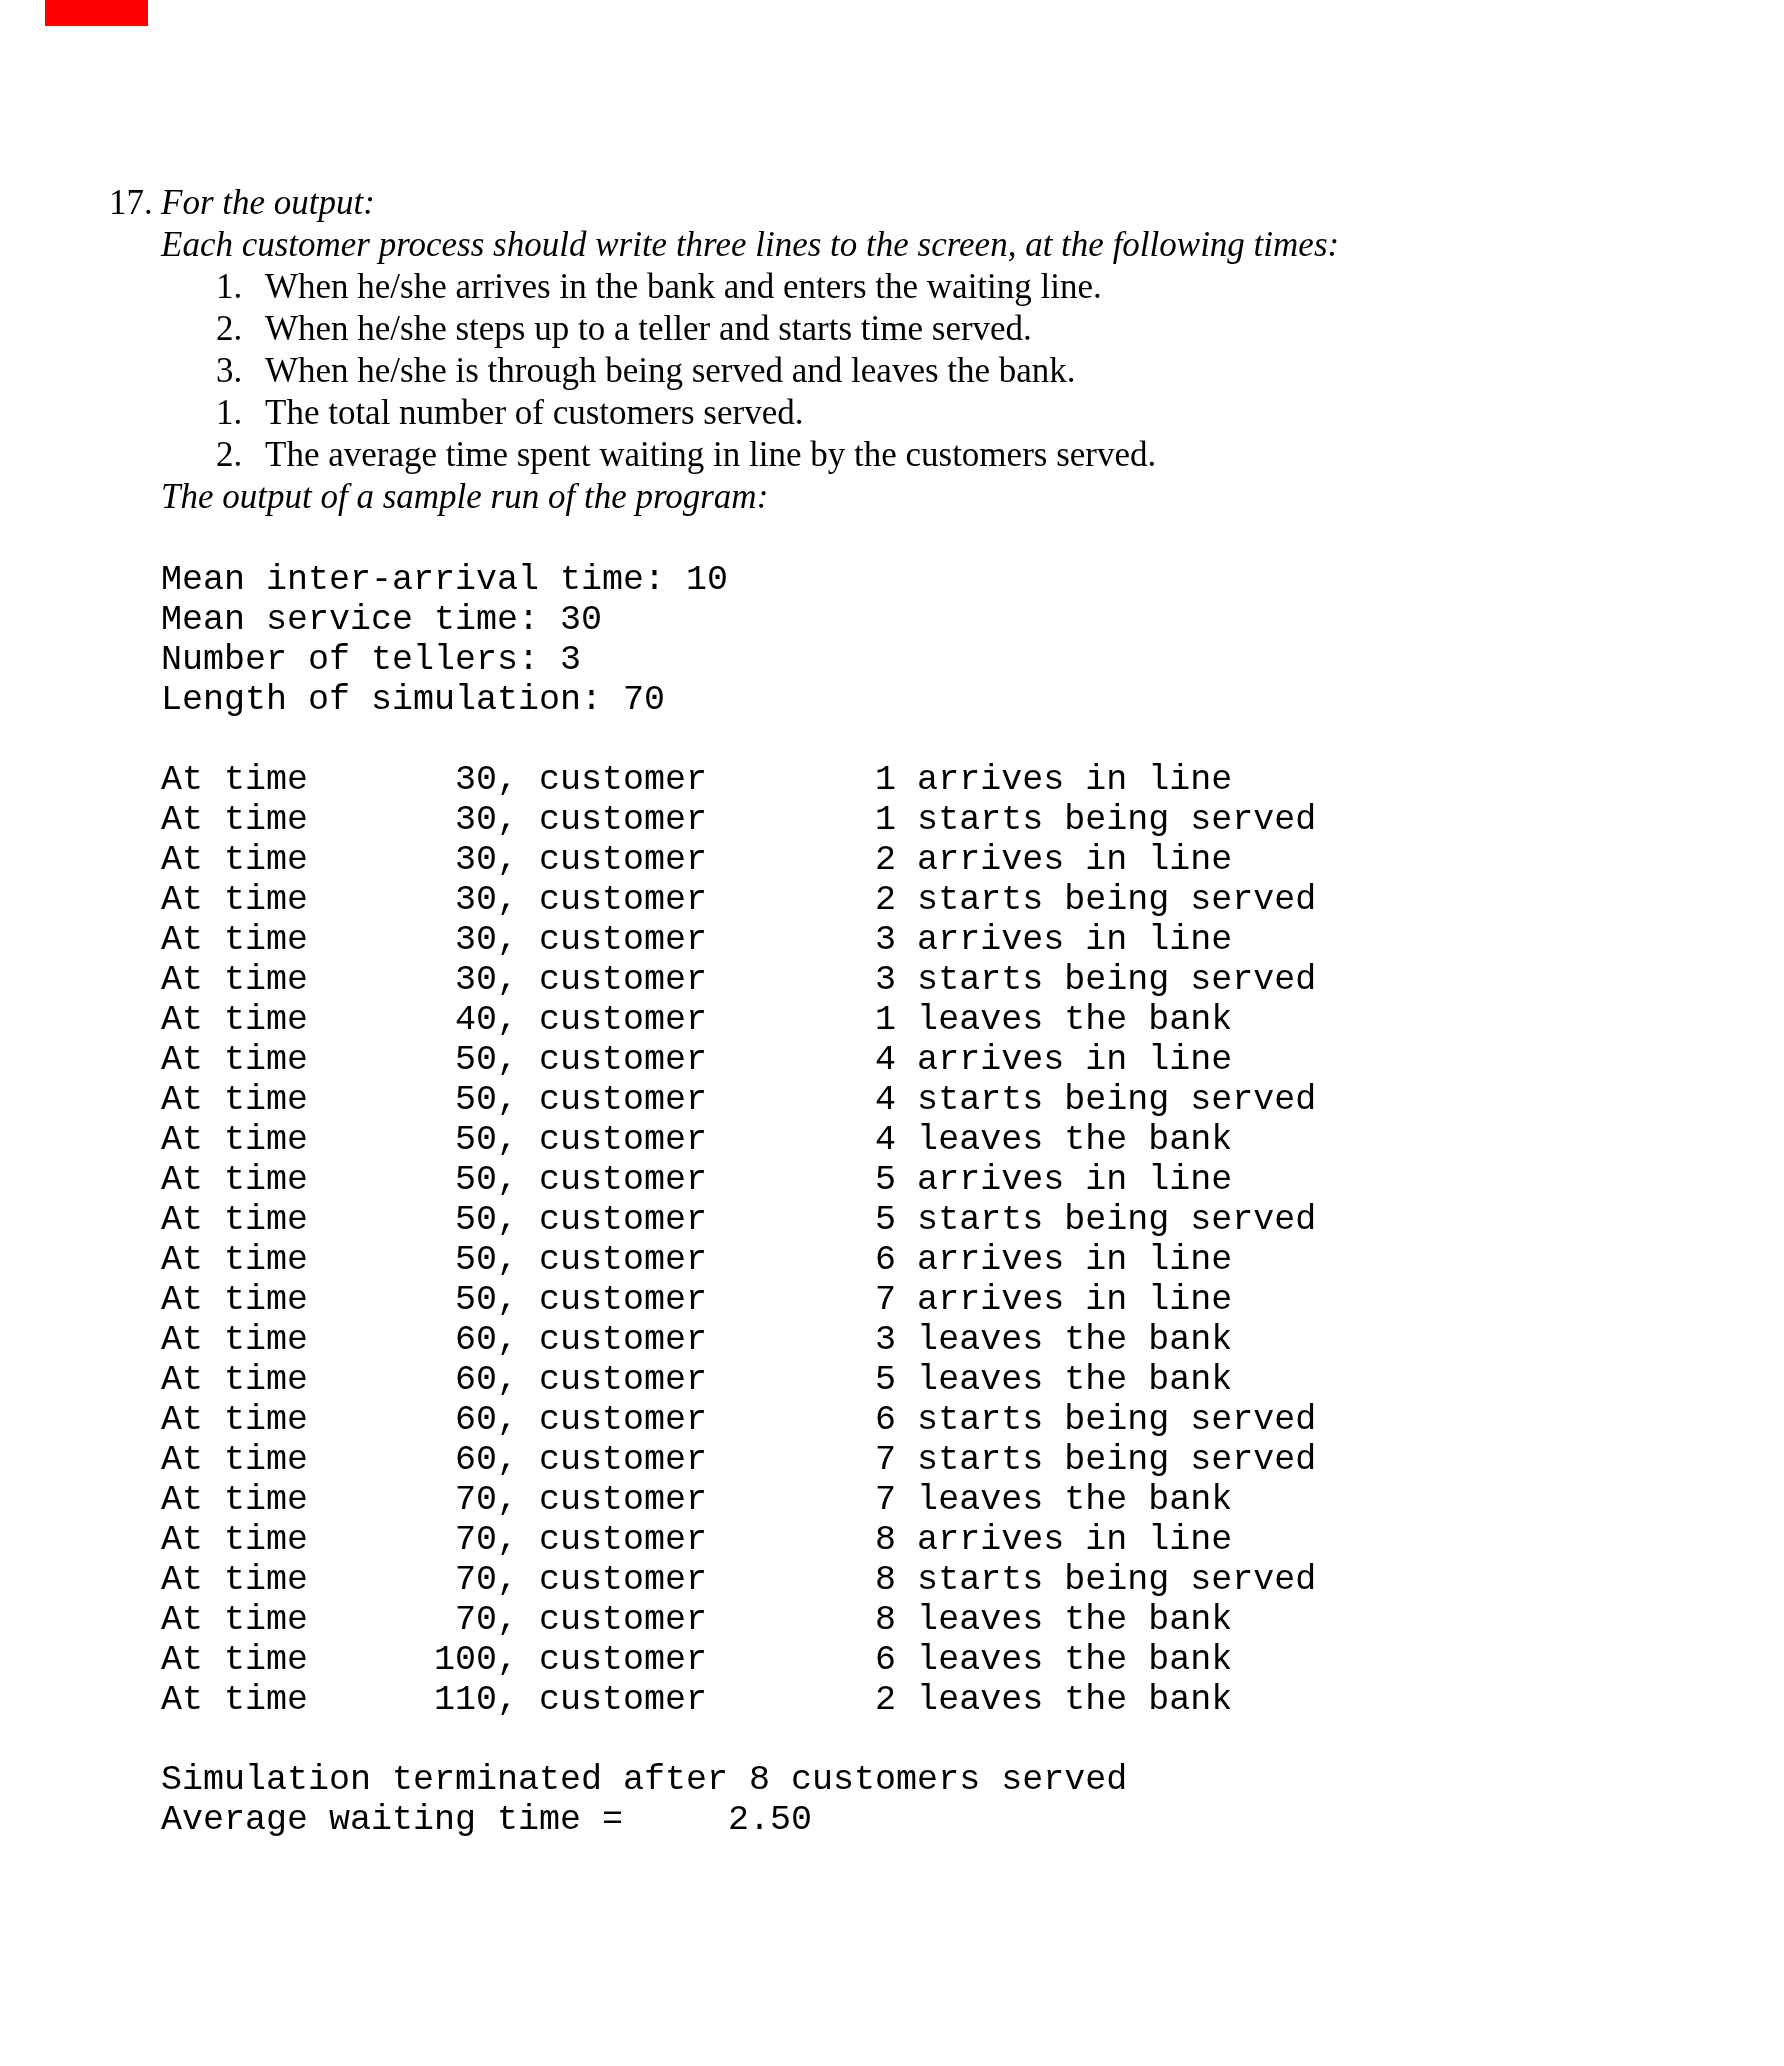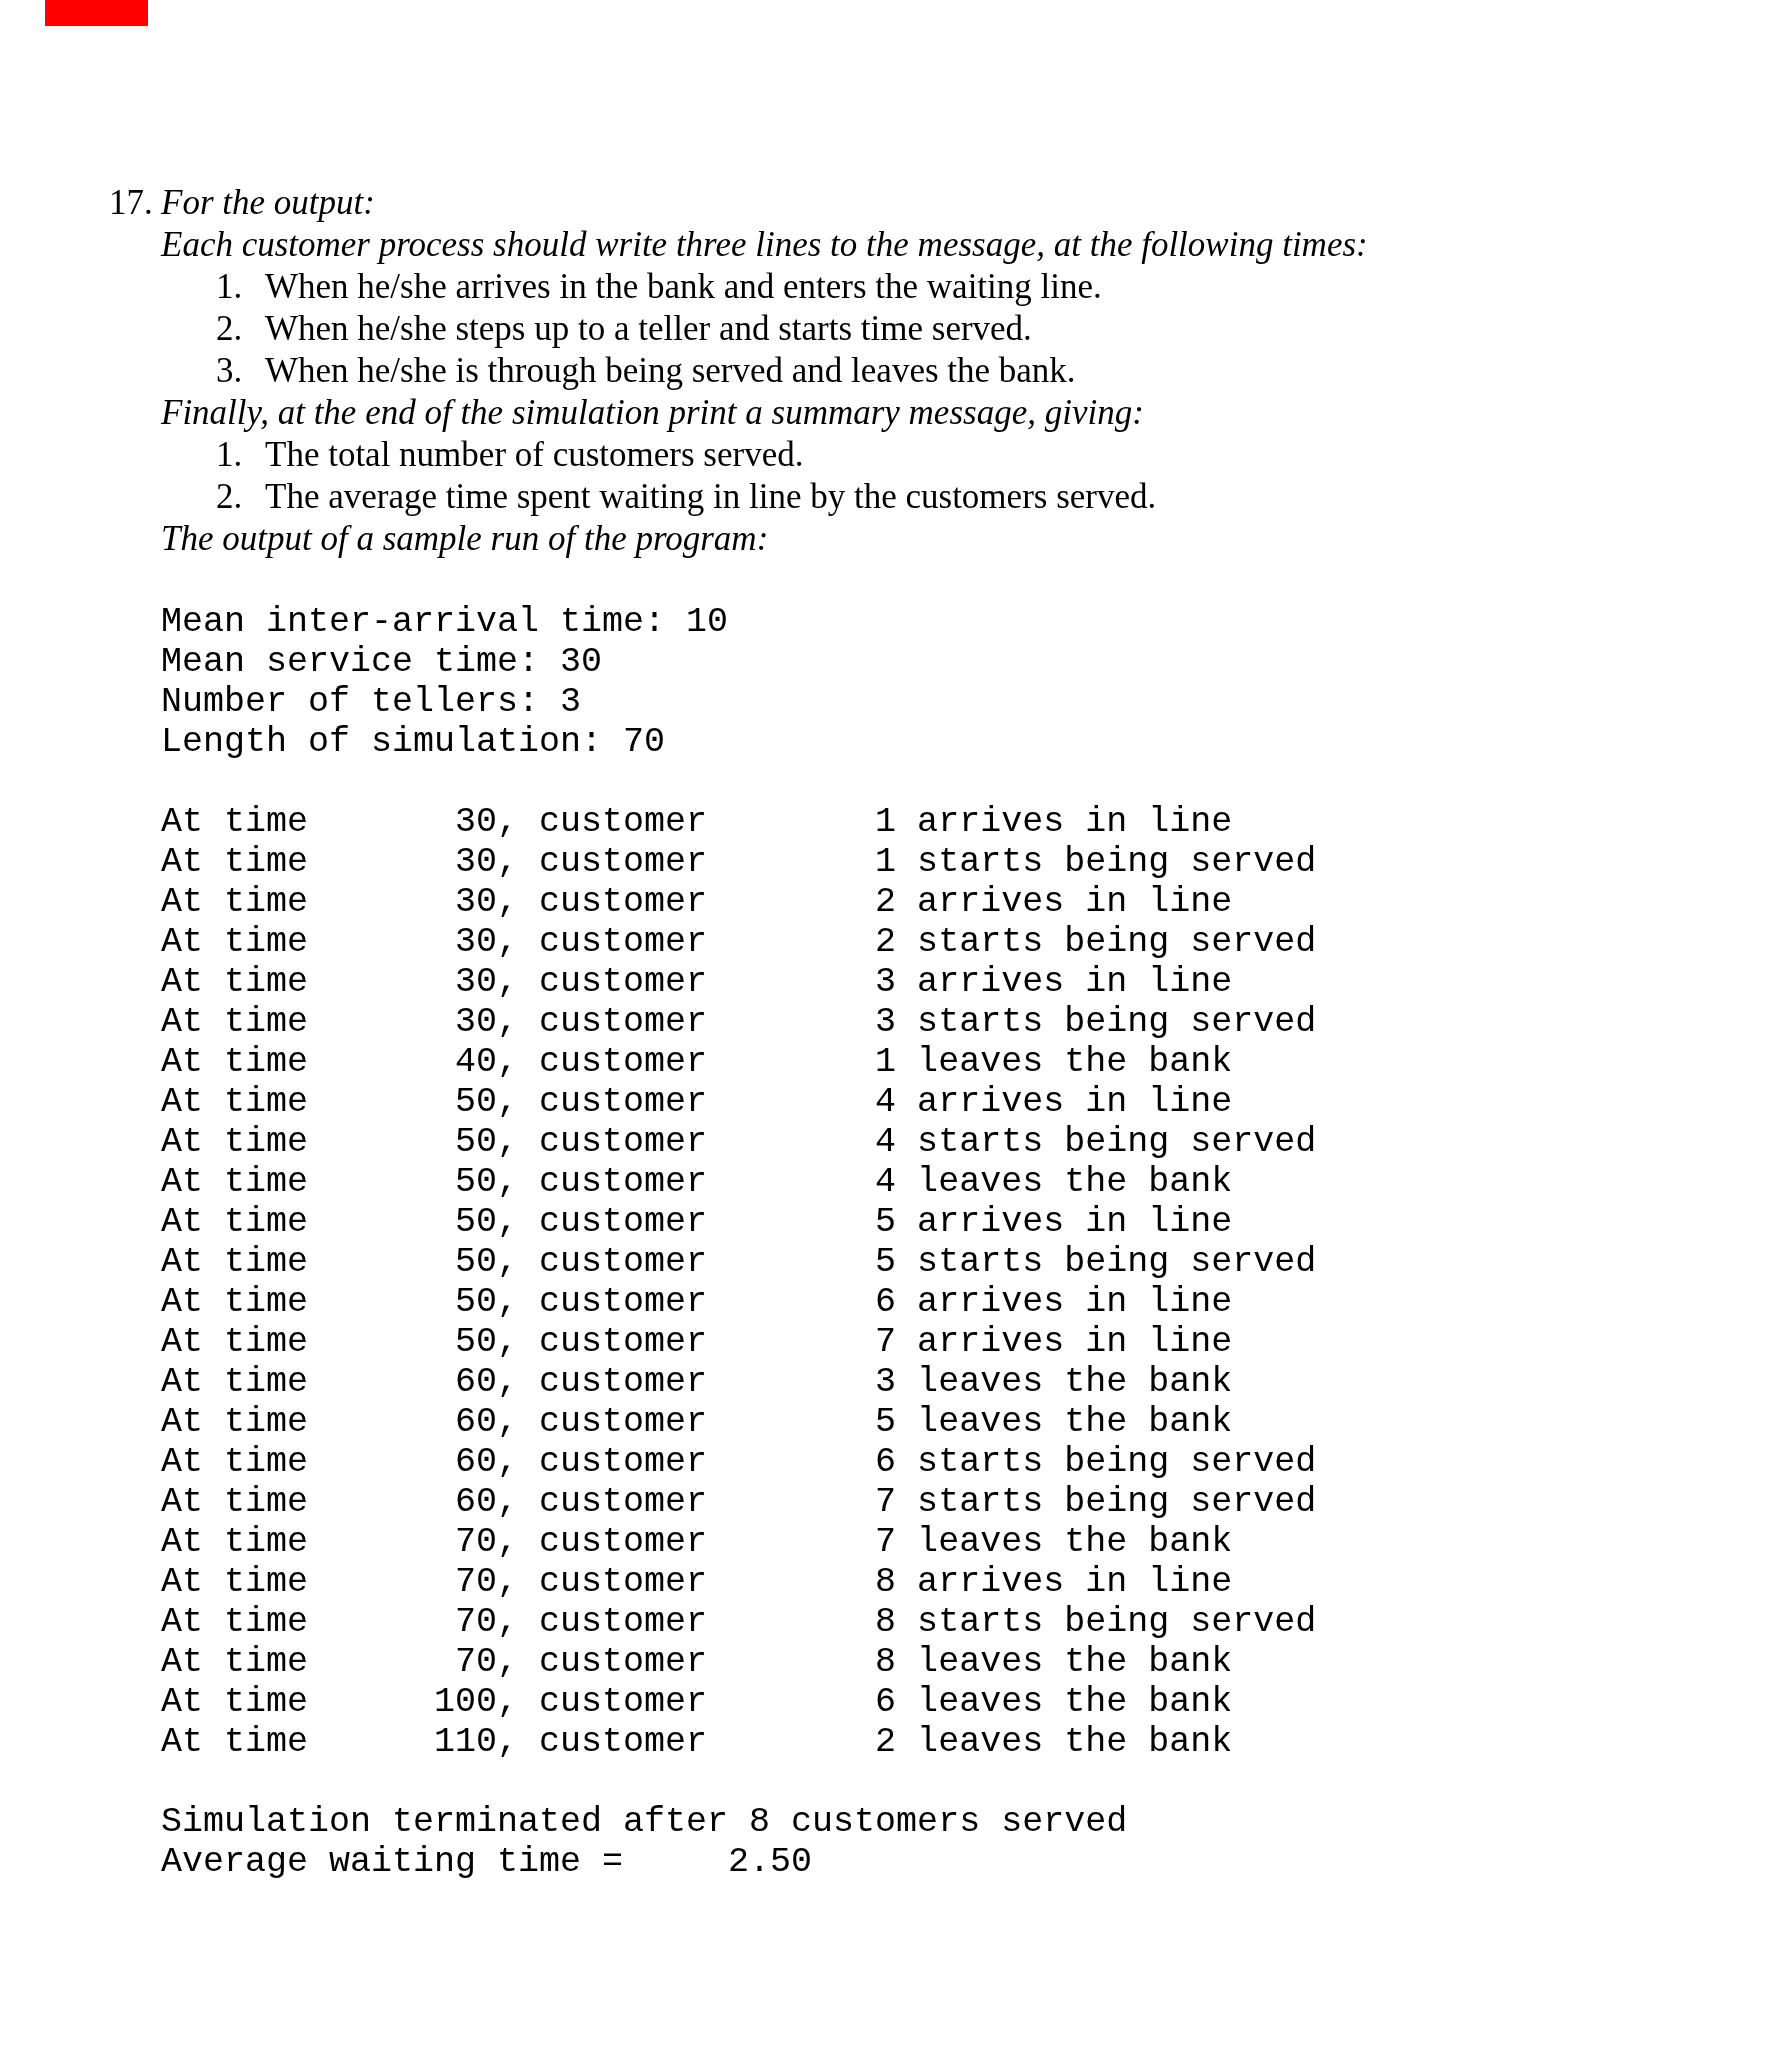--- a/index.html
+++ b/index.html
@@ -51,39 +51,38 @@
 
 <div class="red-mark" style="background: rgb(255, 0, 0);"></div>
 
 <div class="doc">
   <div class="l1">
     <div class="l1-num">17.</div>
     <div class="l1-body">
 
       <p class="para">For the output:</p>
 
-      <p class="para">Each customer process should write three lines to the message, at the following times:</p>
+      <p class="para">Each customer process should write three lines to the screen, at the following times:</p>
 
       <div class="sublist">
         <div class="sub">
           <span class="sub-num">1.</span>
           <span class="sub-text">When he/she arrives in the bank and enters the waiting line.</span>
         </div>
         <div class="sub">
           <span class="sub-num">2.</span>
           <span class="sub-text">When he/she steps up to a teller and starts time served.</span>
         </div>
         <div class="sub">
           <span class="sub-num">3.</span>
           <span class="sub-text">When he/she is through being served and leaves the bank.</span>
         </div>
       </div>
 
 
-      <p class="para spaced">Finally, at the end of the simulation print a summary message, giving:</p>
 
       <div class="sublist">
         <div class="sub">
           <span class="sub-num">1.</span>
           <span class="sub-text">The total number of customers served.</span>
         </div>
         <div class="sub">
           <span class="sub-num">2.</span>
           <span class="sub-text">The average time spent waiting in line by the customers served.</span>
         </div>

